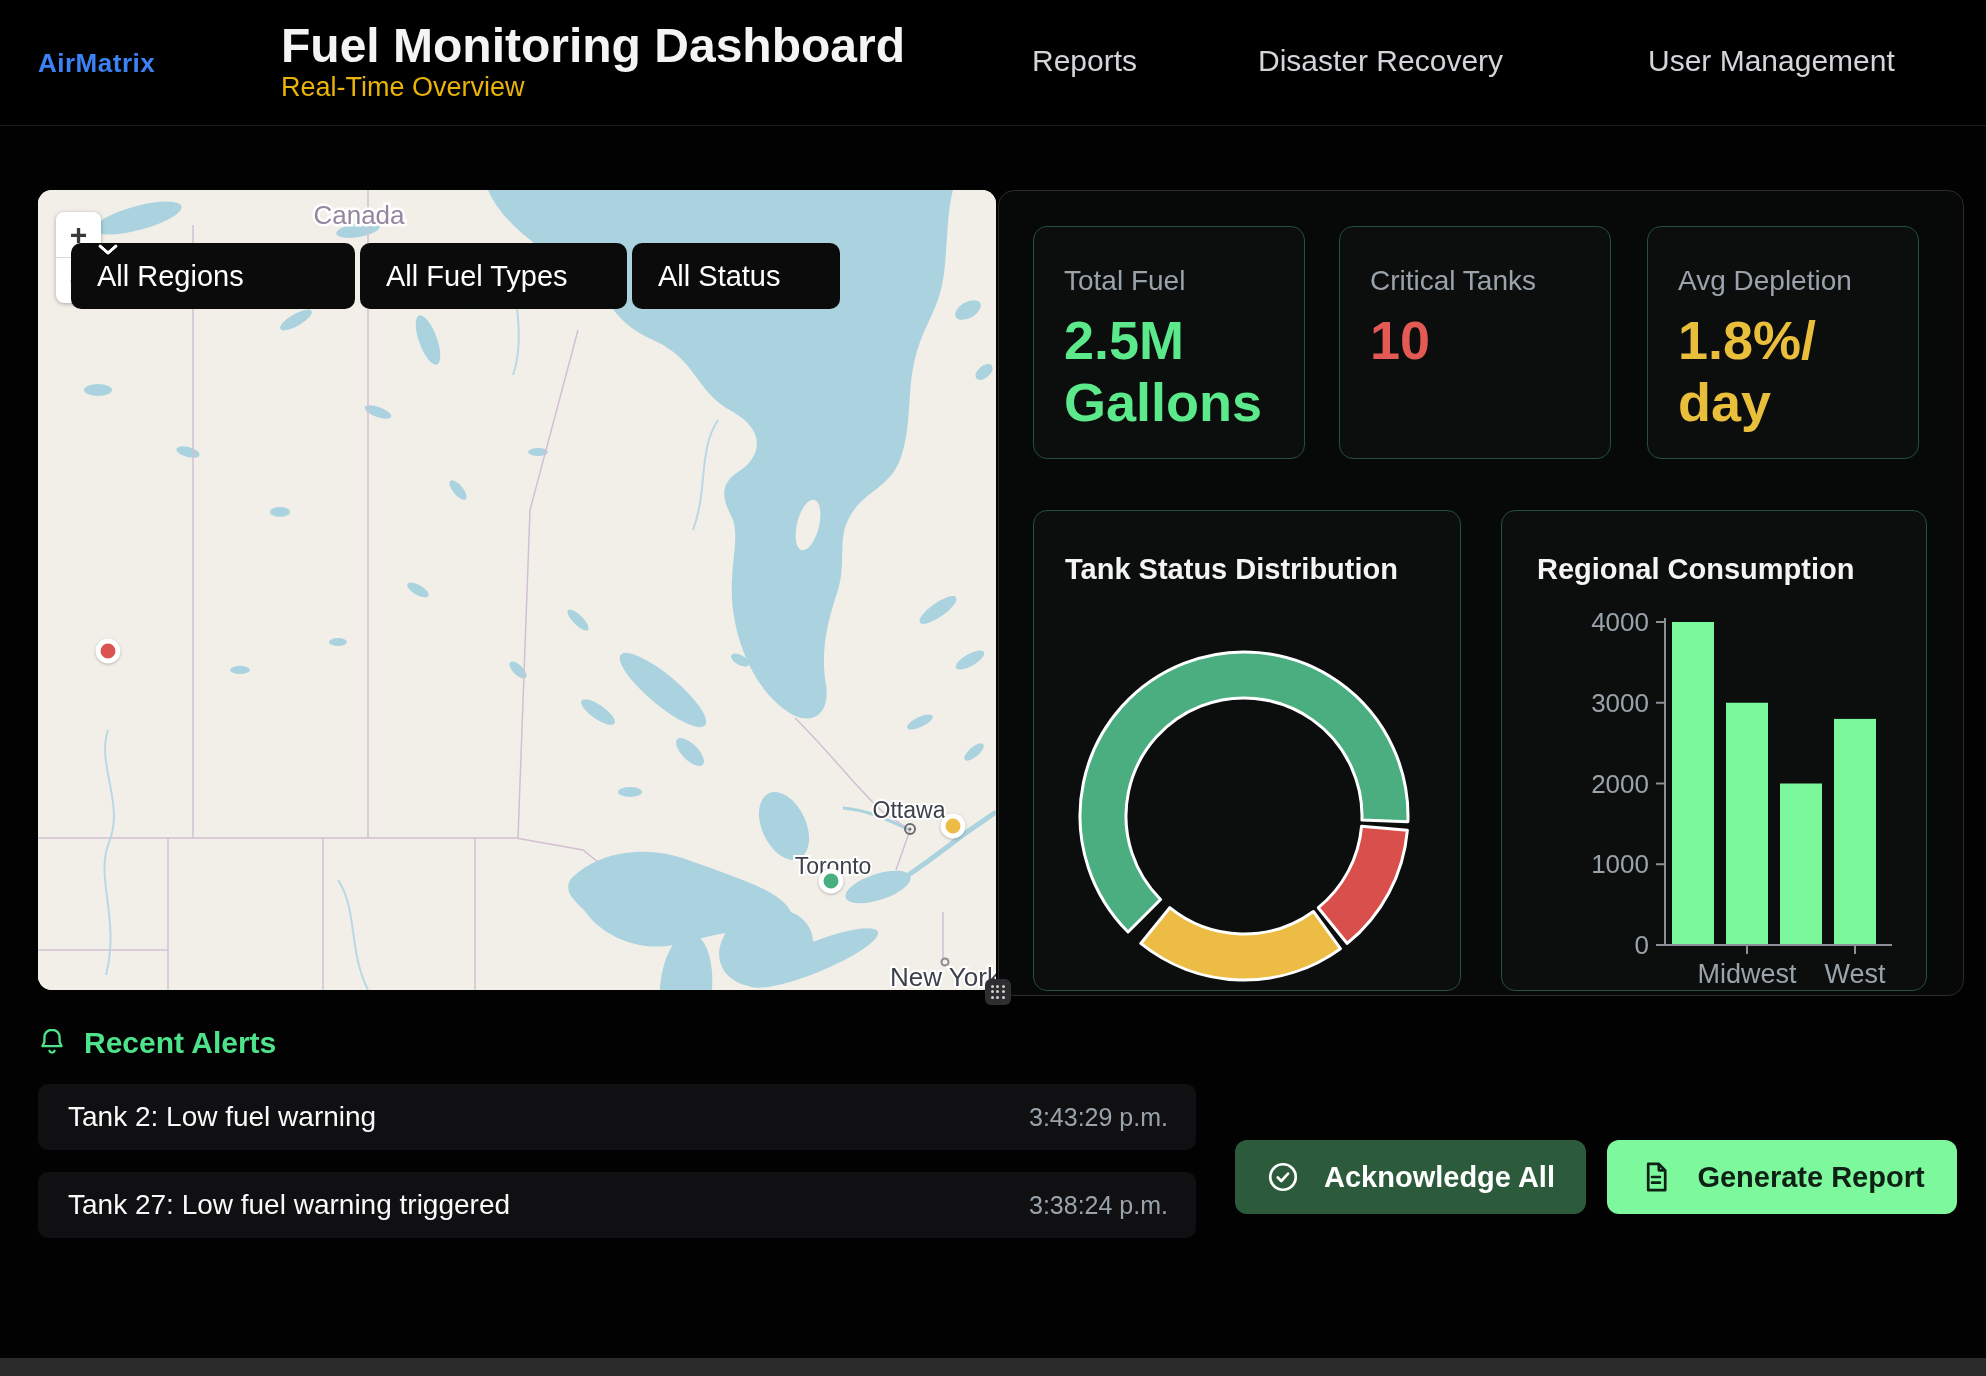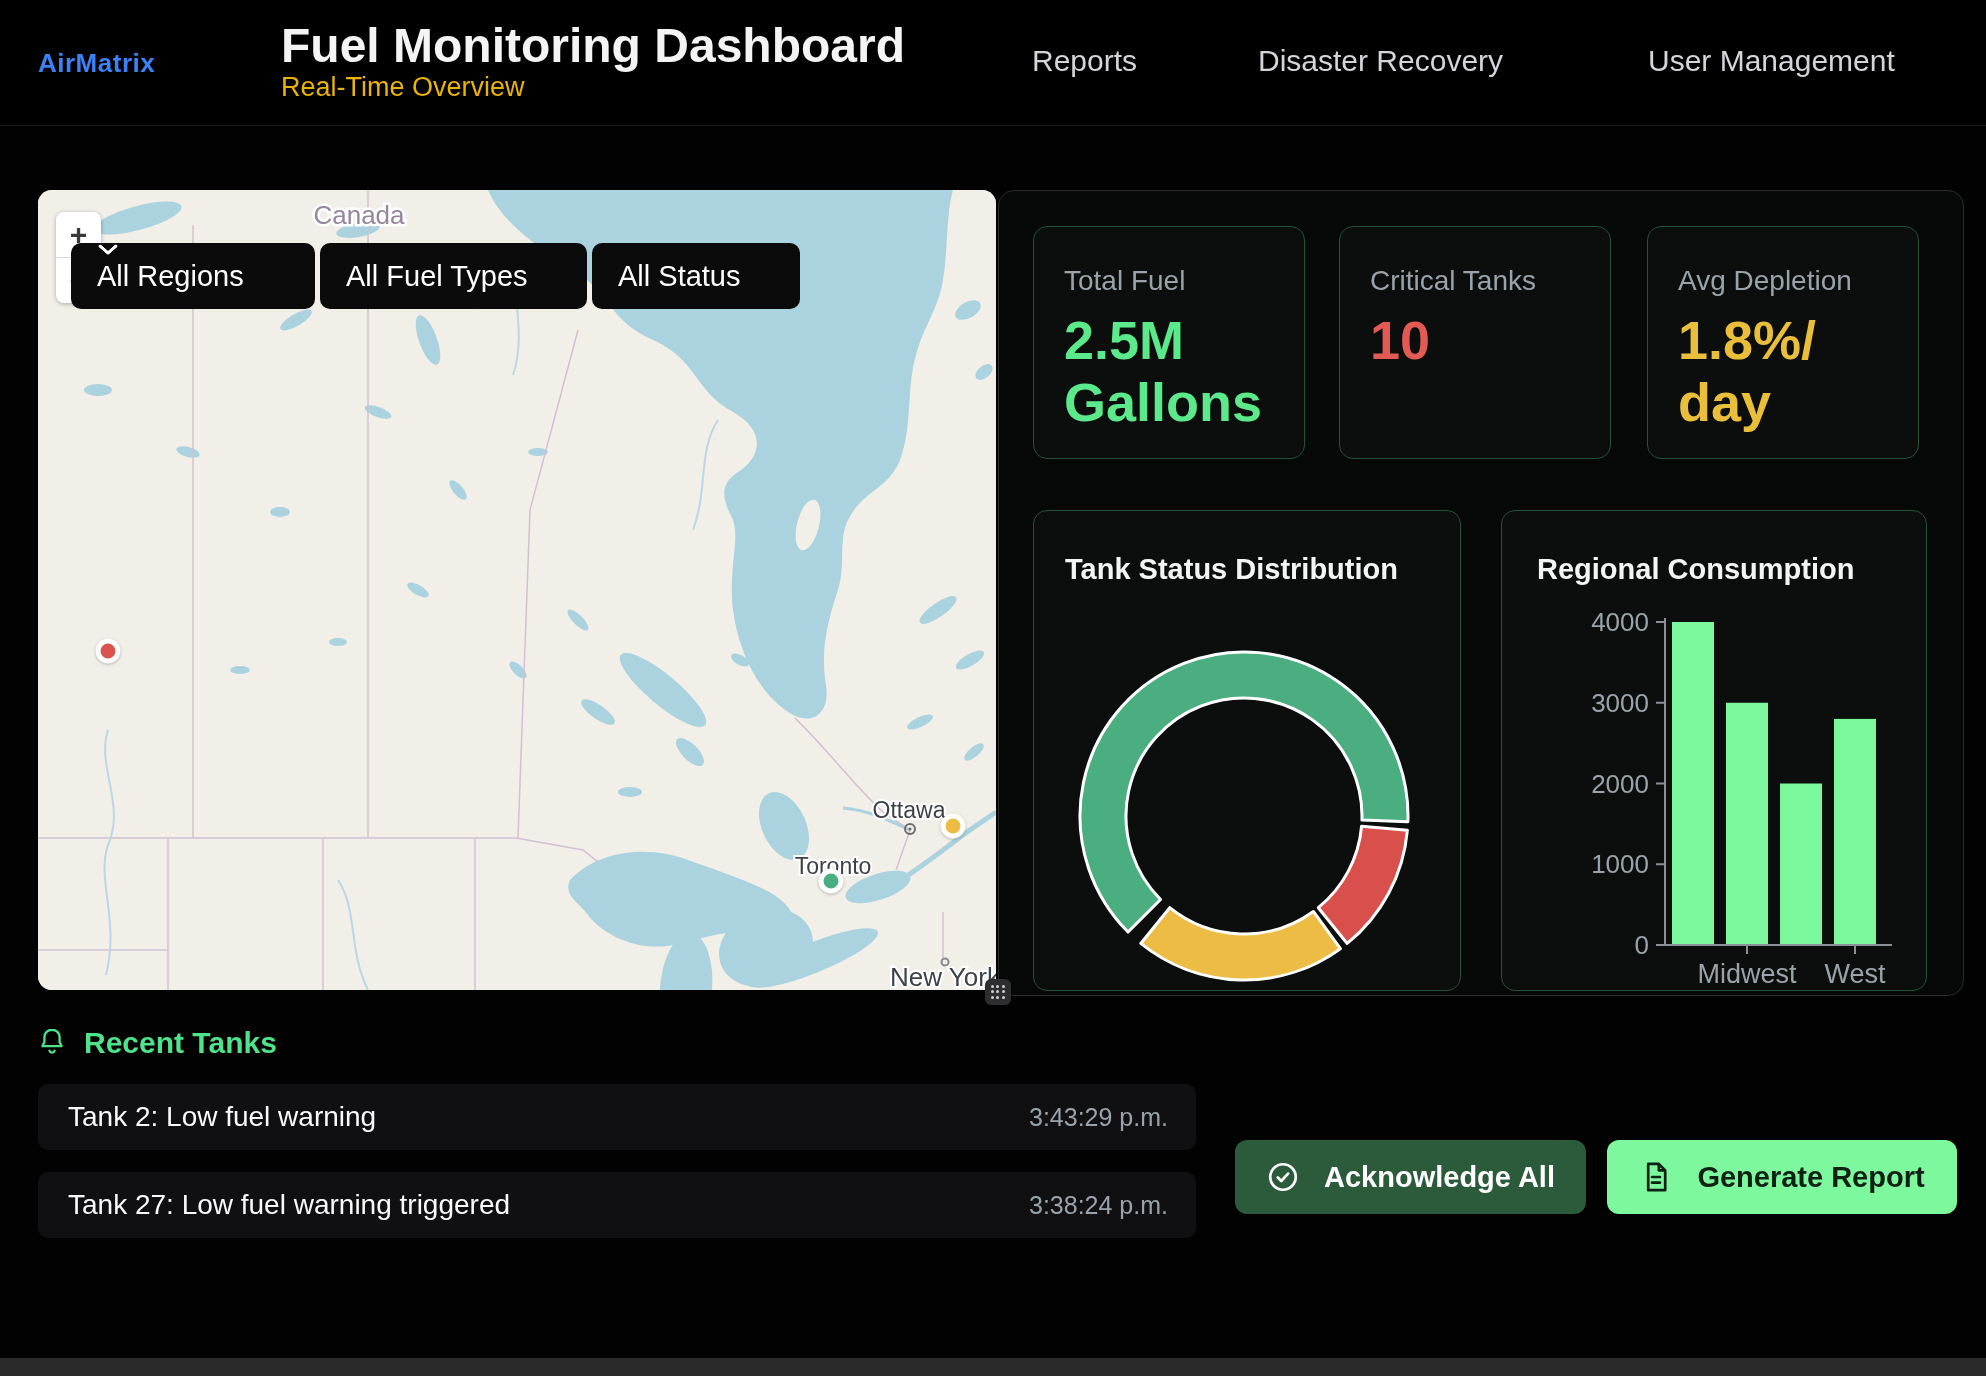--- a/index.html
+++ b/index.html
@@ -23,21 +23,21 @@
   .country{fill:#95859e;stroke-width:5px;}
   #zoom-ctl{position:absolute;left:18px;top:22px;width:45px;height:91px;background:#fff;border-radius:8px;
             box-shadow:0 1px 4px rgba(0,0,0,.3);z-index:1;}
   #zoom-ctl .zbtn{width:45px;height:45px;display:flex;align-items:center;justify-content:center;
             font-size:30px;font-weight:bold;color:#3a3a3a;cursor:pointer;}
   #zoom-ctl .zdiv{height:1px;background:#d8d8d8;}
   #filter-row{position:absolute;left:33px;top:53px;display:flex;gap:5px;z-index:2;}
   .filter{height:66px;background:#0b0b0c;border-radius:10px;display:flex;align-items:center;
           justify-content:space-between;padding:0 22px 0 26px;cursor:pointer;color:#fff;font-size:29px;}
   .filter svg{margin-left:26px;flex:none;}
-  #f-regions{width:244px;} #f-fuel{width:267px;} #f-status{width:208px;}
+  #f-regions{width:284px;} #f-fuel{width:267px;} #f-status{width:208px;}
   .marker{position:absolute;width:25px;height:25px;border-radius:50%;border:5px solid #fff;
           transform:translate(-50%,-50%);box-shadow:0 1px 3px rgba(0,0,0,.25);cursor:pointer;}
   #resize-handle{position:absolute;left:947px;top:789px;width:26px;height:26px;background:#2e2e30;border-radius:6px;
           display:grid;grid-template-columns:repeat(3,1fr);align-items:center;justify-items:center;padding:5px;cursor:pointer;z-index:3;}
   #resize-handle i{width:3px;height:3px;border-radius:50%;background:#cfcfcf;}
 
   
   #right-panel{position:absolute;left:998px;top:190px;width:966px;height:806px;background:#070808;
                border:1px solid #2b2b2b;border-radius:16px;}
   .stat-card{position:absolute;top:35px;width:272px;height:233px;background:#0b0e0c;
@@ -258,21 +258,21 @@
           <line x1="353" y1="434" x2="353" y2="443" stroke="#8a8f98" stroke-width="2"></line>
           <text x="353" y="472" text-anchor="middle" font-size="27" fill="#9aa3ab" font-family="Liberation Sans, sans-serif">West</text>
         </svg>
     </div>
   </div>
 
   <svg id="bell" width="28" height="32" viewBox="0 0 24 26">
     <path d="M12 2.5 C8.2 2.5 5.5 5.3 5.5 9 v4 L3.8 16.5 h16.4 L18.5 13 V9 C18.5 5.3 15.8 2.5 12 2.5 Z" fill="none" stroke="#4ee38a" stroke-width="2" stroke-linejoin="round"></path>
     <path d="M9.8 20.5 a2.3 2.3 0 0 0 4.4 0" fill="none" stroke="#4ee38a" stroke-width="2" stroke-linecap="round"></path>
   </svg>
-  <div id="alerts-title">Recent Tanks</div>
+  <div id="alerts-title">Recent Alerts</div>
 
   <div class="alert-row" id="alert-0">
     <span class="alert-text">Tank 2: Low fuel warning</span>
     <span class="alert-time">3:43:29 p.m.</span>
   </div>
   <div class="alert-row" id="alert-1">
     <span class="alert-text">Tank 27: Low fuel warning triggered</span>
     <span class="alert-time">3:38:24 p.m.</span>
   </div>
 

